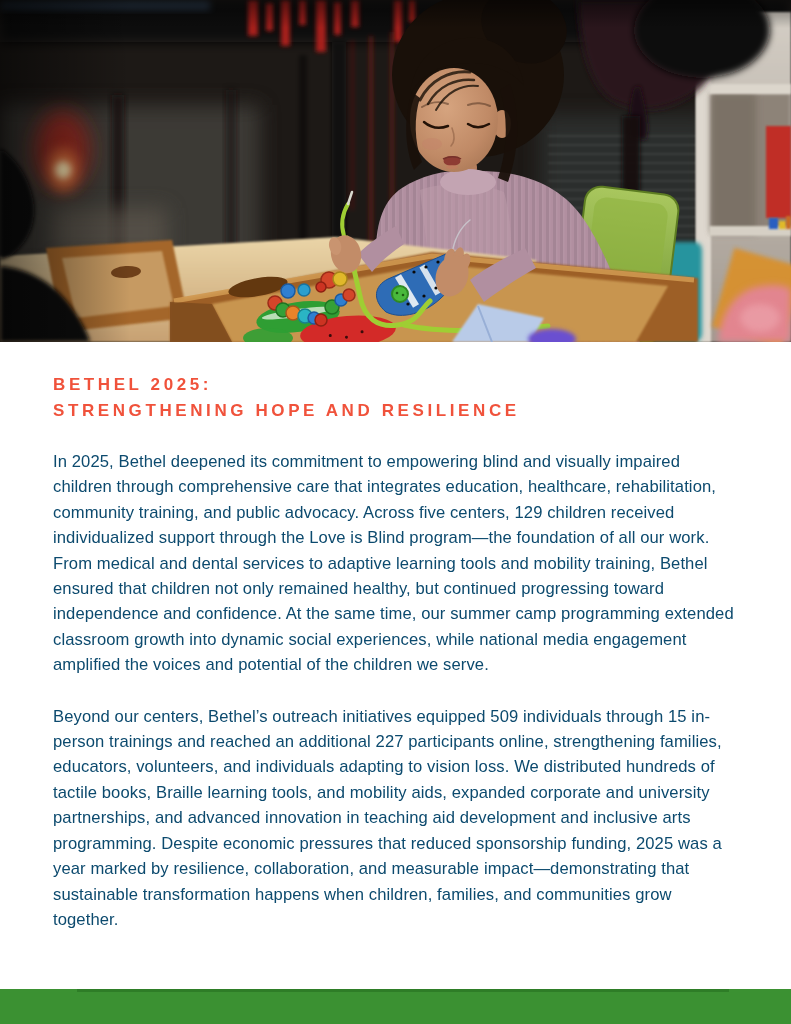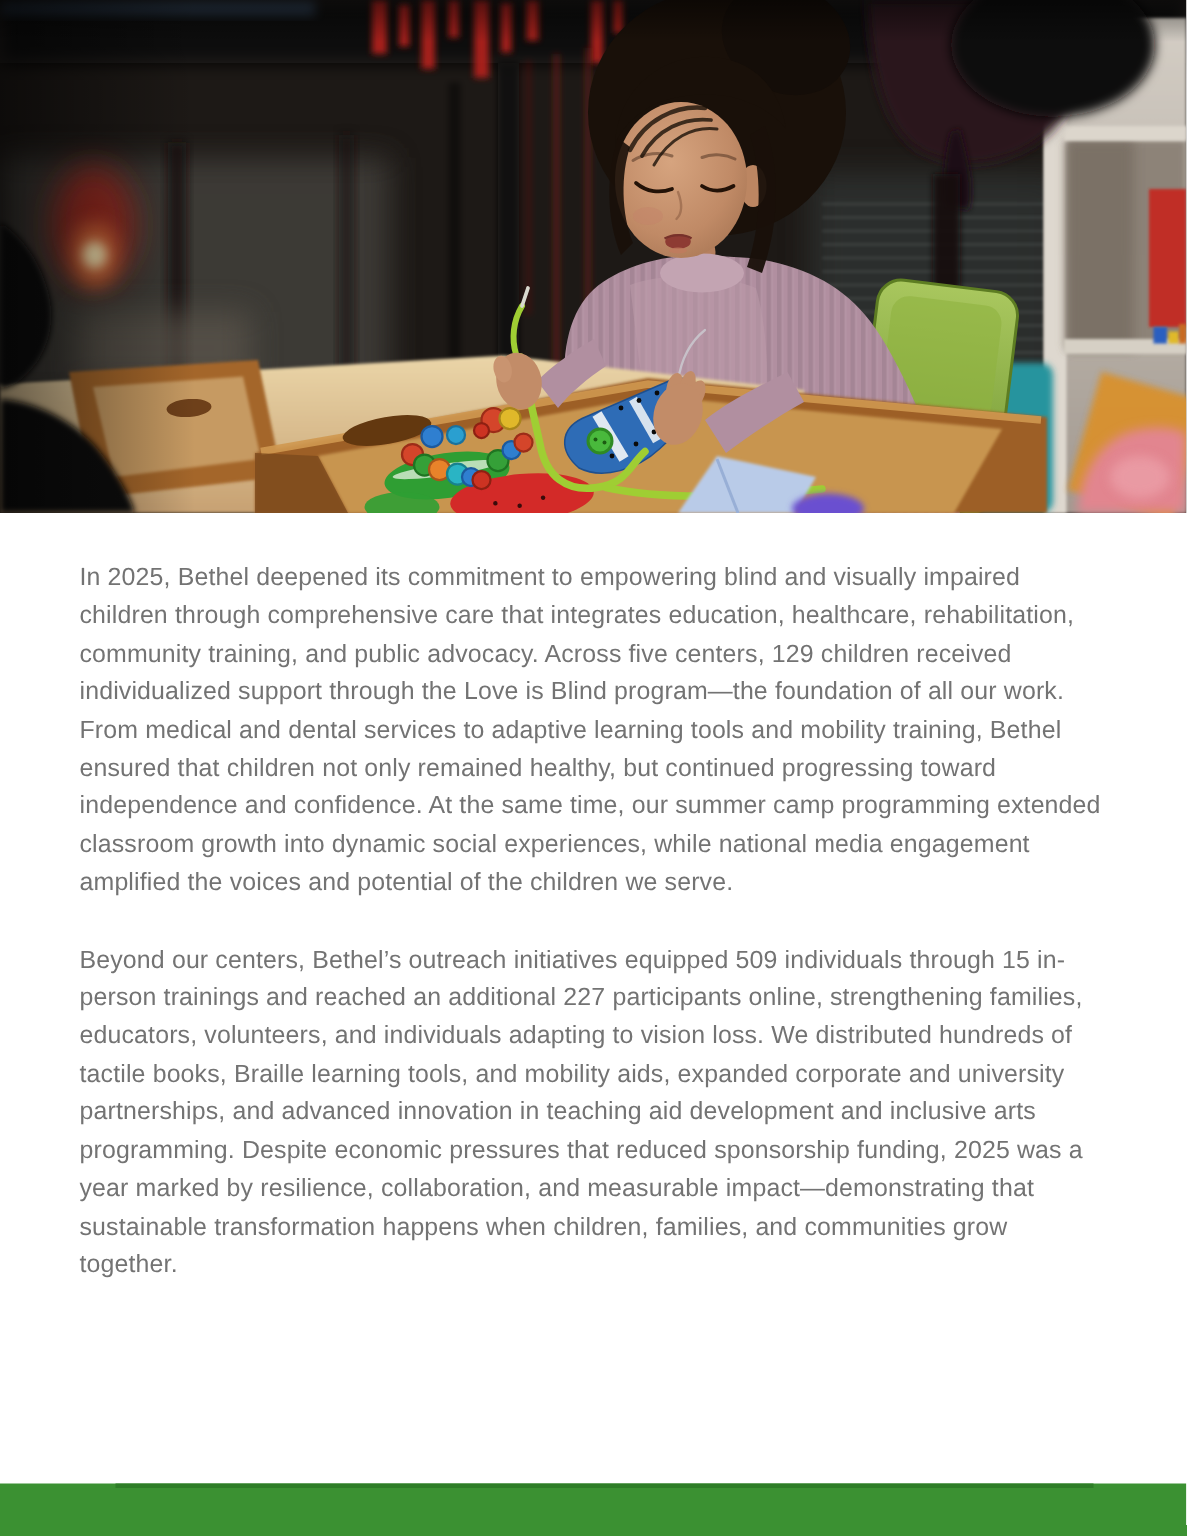--- a/index.html
+++ b/index.html
@@ -30,21 +30,21 @@
     font-weight: 600;
     letter-spacing: 3.6px;
     line-height: 25.5px;
     color: #F0523B;
   }
   .title span { display: block; }
   .body-par {
     margin: 0 0 26px 0;
     font-size: 16.6px;
     line-height: 25.4px;
-    color: #737373;
+    color: #0c4a6e;
     letter-spacing: 0.1px;
   }
   .footer-bar {
     position: absolute; left: 0; bottom: 0;
     width: 791px; height: 35px;
     background: #3B9132;
   }
   .footer-accent {
     position: absolute; left: 77px; top: 0;
     width: 652px; height: 3px;
@@ -329,20 +329,24 @@
         <path d="M0,148 C16,158 28,176 33,198 C38,222 28,244 10,256 L0,260 Z"></path>
         <path d="M0,266 C28,268 56,284 72,308 C82,322 88,334 90,342 L0,342 Z" fill="#0b0907"></path>
       </g>
 
       <rect x="0" y="0" width="130" height="342" fill="url(#leftFade)"></rect>
       <rect x="0" y="0" width="791" height="28" fill="url(#topFade)"></rect>
     </svg>
   </div>
 
   <div class="content">
+    <h1 class="title">
+      <span>BETHEL 2025:</span>
+      <span>STRENGTHENING HOPE AND RESILIENCE</span>
+    </h1>
     <p class="body-par">In 2025, Bethel deepened its commitment to empowering blind and visually impaired children through comprehensive care that integrates education, healthcare, rehabilitation, community training, and public advocacy. Across five centers, 129 children received individualized support through the Love is Blind program—the foundation of all our work. From medical and dental services to adaptive learning tools and mobility training, Bethel ensured that children not only remained healthy, but continued progressing toward independence and confidence. At the same time, our summer camp programming extended classroom growth into dynamic social experiences, while national media engagement amplified the voices and potential of the children we serve.</p>
     <p class="body-par">Beyond our centers, Bethel’s outreach initiatives equipped 509 individuals through 15 in-person trainings and reached an additional 227 participants online, strengthening families, educators, volunteers, and individuals adapting to vision loss. We distributed hundreds of tactile books, Braille learning tools, and mobility aids, expanded corporate and university partnerships, and advanced innovation in teaching aid development and inclusive arts programming. Despite economic pressures that reduced sponsorship funding, 2025 was a year marked by resilience, collaboration, and measurable impact—demonstrating that sustainable transformation happens when children, families, and communities grow together.</p>
   </div>
 
   <div class="footer-bar">
     <div class="footer-accent"></div>
   </div>
 
 </div>
 

